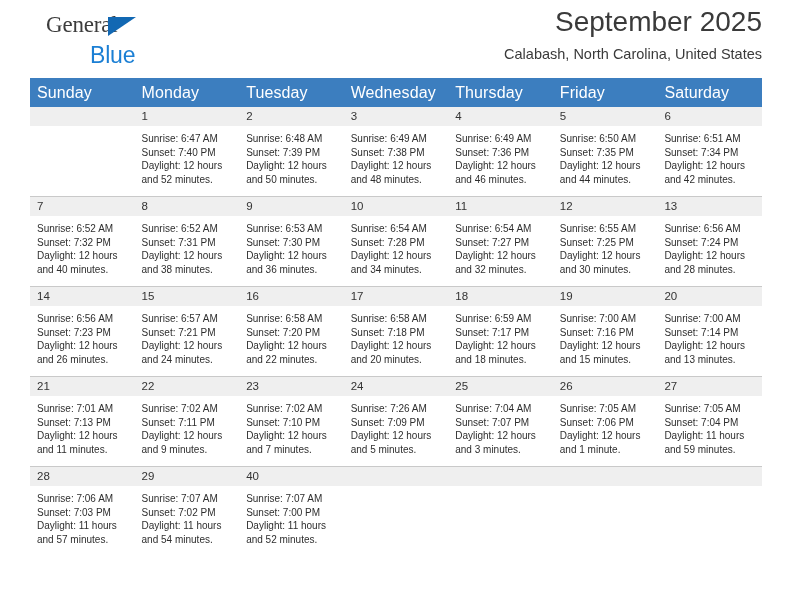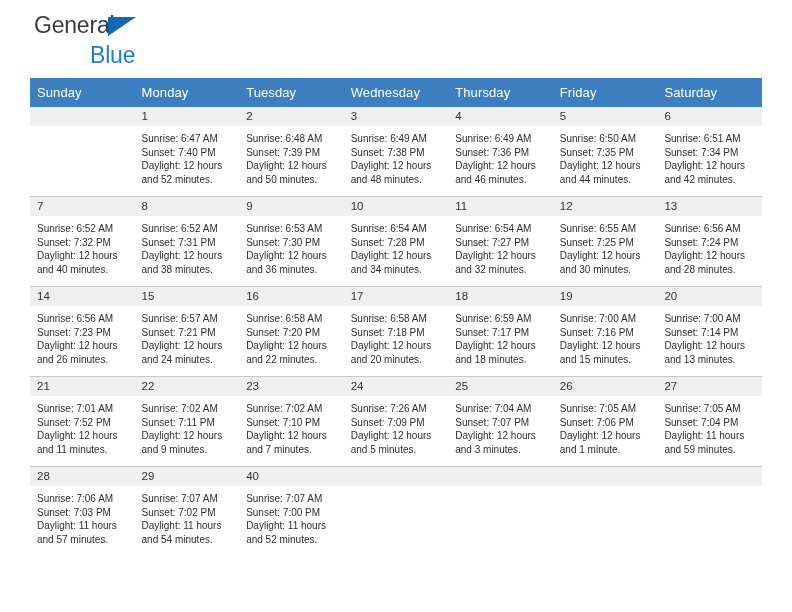--- a/index.html
+++ b/index.html
@@ -34,26 +34,26 @@
 
   .logo {
     position: relative;
     margin-top: 12px;
     width: 150px;
     height: 52px;
     user-select: none;
   }
   .logo-general {
     position: absolute;
-    left: 4px;
+    left: 16px;
     top: 0;
     font-size: 23px;
     letter-spacing: -0.2px;
     color: #3c3c3c;
-    font-family: Liberation Sans, sans-serif;
+    font-family: Liberation Serif, serif;
   }
   .logo-triangle {
     position: absolute;
     left: 78px;
     top: 5px;
     width: 0;
     height: 0;
     border-left: 28px solid #1268b3;
     border-bottom: 19px solid transparent;
   }
@@ -88,21 +88,21 @@
   
   .calendar {
     width: 732px;
     border-collapse: collapse;
     table-layout: fixed;
     margin-top: 8px;
   }
   .calendar th {
     background: #3c7ebf;
     color: #ffffff;
-    font-size: 13px;
+    font-size: 16px;
     font-weight: normal;
     text-align: left;
     padding: 5px 0 5px 7px;
     height: 19px;
     letter-spacing: 0.1px;
   }
 
   .week-row > td {
     vertical-align: top;
     padding: 0;
@@ -145,20 +145,24 @@
 <div class="page">
 
   <div class="header">
 
     <div class="logo">
       <span class="logo-general">General</span>
       <span class="logo-triangle"></span>
       <span class="logo-blue">Blue</span>
     </div>
 
+    <div class="title-block">
+      <div class="cal-title">September 2025</div>
+      <div class="cal-subtitle">Calabash, North Carolina, United States</div>
+    </div>
 
   </div>
 
   <table class="calendar">
     <thead>
       <tr>
         <th>Sunday</th>
         <th>Monday</th>
         <th>Tuesday</th>
         <th>Wednesday</th>
@@ -398,21 +402,21 @@
               </div>
             </div>
           </td>
         </tr>
         <tr class="week-row">
           <td>
             <div class="cell">
               <div class="daynum-band">21</div>
               <div class="cell-body">
                 <div>Sunrise: 7:01 AM</div>
-                <div>Sunset: 7:52 PM</div>
+                <div>Sunset: 7:13 PM</div>
                 <div>Daylight: 12 hours</div>
                 <div>and 11 minutes.</div>
               </div>
             </div>
           </td>
           <td>
             <div class="cell">
               <div class="daynum-band">22</div>
               <div class="cell-body">
                 <div>Sunrise: 7:02 AM</div>

